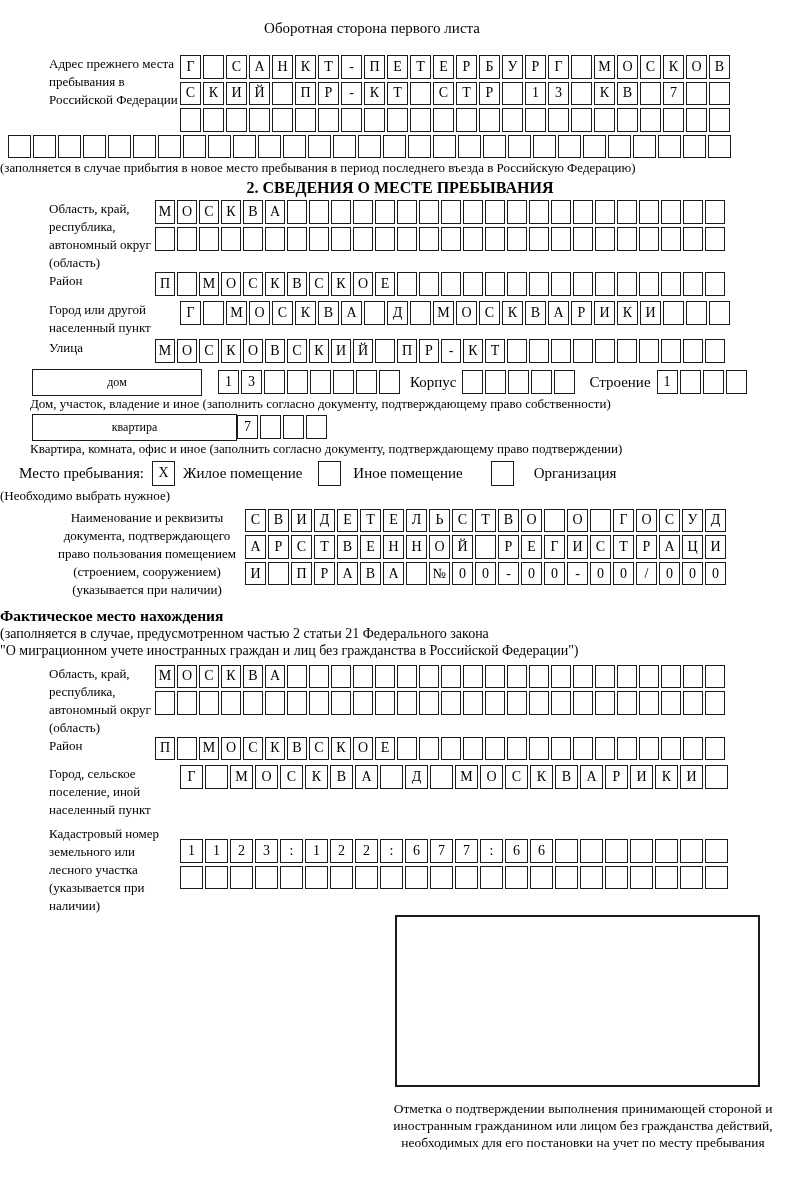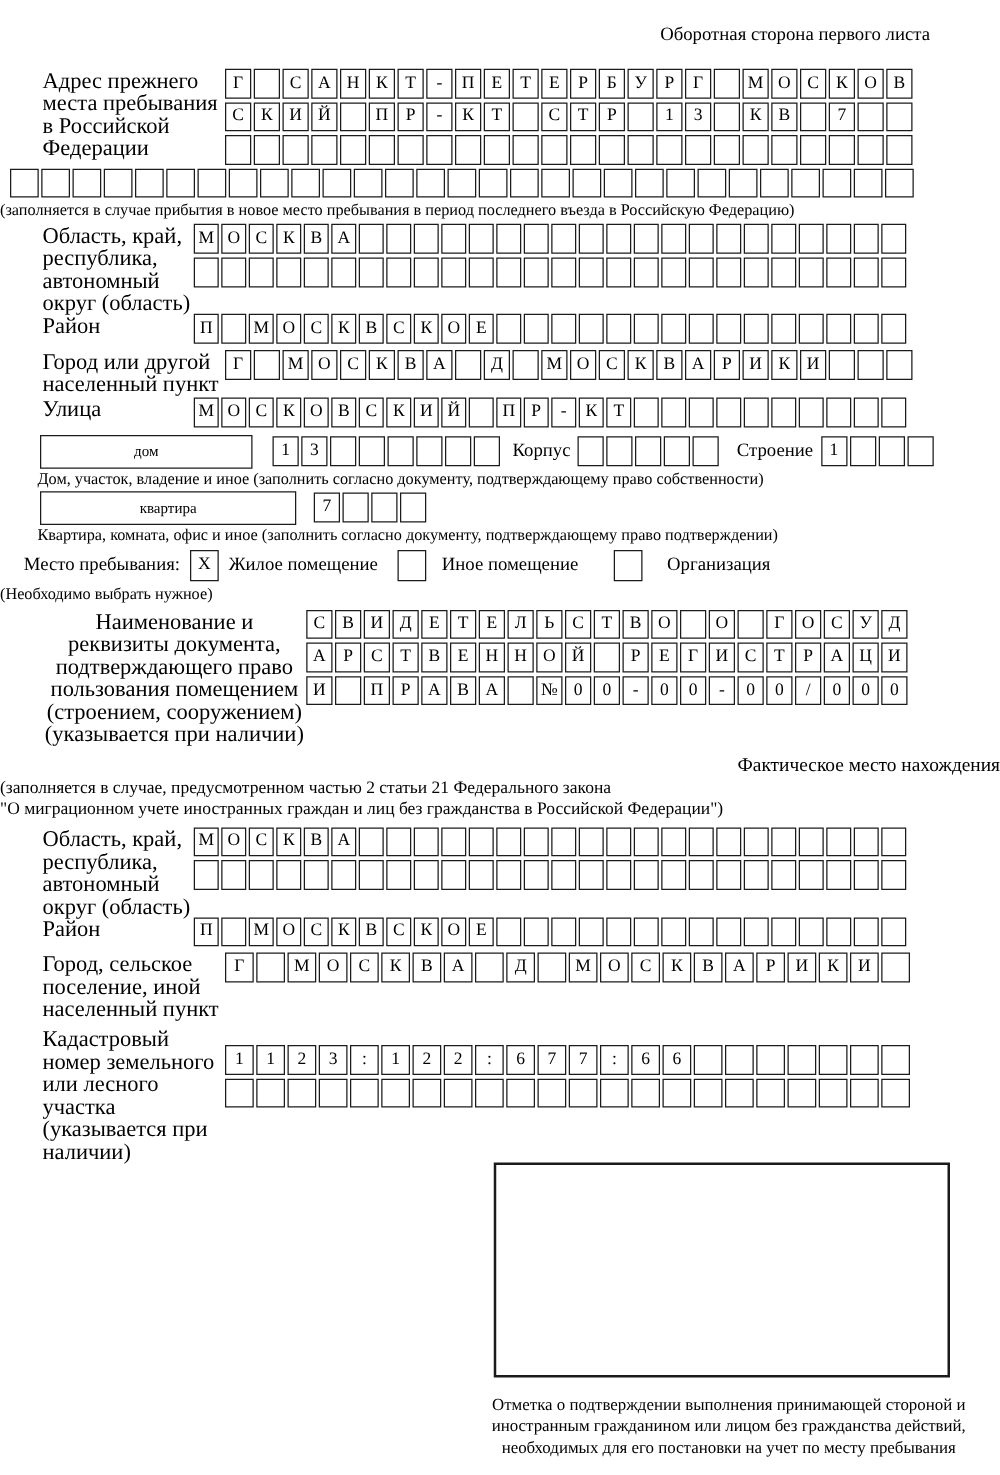--- a/index.html
+++ b/index.html
@@ -1,43 +1,43 @@
 <!DOCTYPE html>
 <html><head>
 <meta charset="utf-8">
 <style>
   html,body{margin:0;padding:0;background:#fff;}
   body{width:800px;height:1180px;font-family:"Liberation Serif","DejaVu Serif",serif;color:#000;}
   .page{width:800px;height:1180px;overflow:hidden;background:#fff;}
-  .hdr{margin-top:20px;padding-right:56px;text-align:right;font-size:15px;}
+  .hdr{margin-top:20px;padding-right:56px;text-align:center;font-size:15px;}
   .frow{display:flex;align-items:flex-start;}
-  .lblcol{flex:0 0 auto;font-size:18px;line-height:18px;padding-left:34px;box-sizing:border-box;}
+  .lblcol{flex:0 0 auto;font-size:13px;line-height:18px;padding-left:49px;box-sizing:border-box;}
   .w180{width:180px;}
   .w155{width:155px;}
   .w245{width:245px;text-align:center;}
   .rowscol{display:flex;flex-direction:column;gap:3px;}
   .boxrow{display:flex;gap:2px;}
   .cell{flex:0 0 auto;width:19px;height:21.6px;border:1.4px solid #1b1b1b;display:inline-flex;align-items:center;justify-content:center;font-size:14px;line-height:1;background:#fff;}
   .slim .cell{width:18px;}
   .wide .cell{width:21px;}
   .fullrow{margin:3px 0 0 8px;}
   .note{font-size:13px;text-align:left;margin-top:2px;}
   .sect-title{font-weight:bold;font-size:16px;text-align:center;margin-top:3px;}
   .mt3{margin-top:3px;} .mt5{margin-top:5px;} .mt6{margin-top:6px;} .mt2{margin-top:2px;} .mt18{margin-top:18px;}
   .labelbox{box-sizing:border-box;height:27px;border:1.5px solid #1b1b1b;display:flex;align-items:center;justify-content:center;font-size:12px;background:#fff;}
   .lb-dom{width:170px;margin-left:32px;margin-right:16px;}
-  .lb-kv{width:205px;margin-left:32px;margin-right:14px;}
+  .lb-kv{width:205px;margin-left:32px;}
   .inline-lbl{font-size:15px;line-height:27px;white-space:nowrap;}
   .caption{font-size:13px;padding-left:30px;margin-top:0;}
   .domrow{align-items:center;}
   .mesto{align-items:center;padding-left:19px;margin-top:4px;font-size:15px;}
   .cb{width:21px;height:23px;margin:0 8px;}
   .cb2{margin:0 12px 0 16px;}
   .cb3{margin:0 20px 0 28px;}
-  .fact-title{font-weight:normal;font-size:15.5px;text-align:right;margin-top:8px;padding-left:36px;}
+  .fact-title{font-weight:bold;font-size:15.5px;text-align:left;margin-top:8px;}
   .subnote{font-size:14px;text-align:left;margin-top:1px;}
   .stamp-box{box-sizing:border-box;width:365px;height:172px;border:2px solid #1b1b1b;margin-left:395px;background:#fff;}
   .stamp-caption{width:430px;margin-left:368px;margin-top:13px;text-align:center;font-size:13.5px;line-height:17px;}
   .ofs14{margin-top:14px;}
 </style>
 </head>
 <body>
 
 <div class="page">
 
@@ -152,20 +152,21 @@
       <span class="cell"></span>
       <span class="cell"></span>
       <span class="cell"></span>
       <span class="cell"></span>
       <span class="cell"></span>
       <span class="cell"></span>
       <span class="cell"></span>
     </div>
   <div class="note">(заполняется в случае прибытия в новое место пребывания в период последнего въезда в Российскую Федерацию)</div>
 
+  <div class="sect-title">2. СВЕДЕНИЯ О МЕСТЕ ПРЕБЫВАНИЯ</div>
 
   <div class="frow mt3">
     <div class="lblcol w155">Область, край, республика, автономный округ (область)</div>
     <div class="rowscol">
       <div class="boxrow slim">
           <span class="cell">М</span>
           <span class="cell">О</span>
           <span class="cell">С</span>
           <span class="cell">К</span>
           <span class="cell">В</span>

